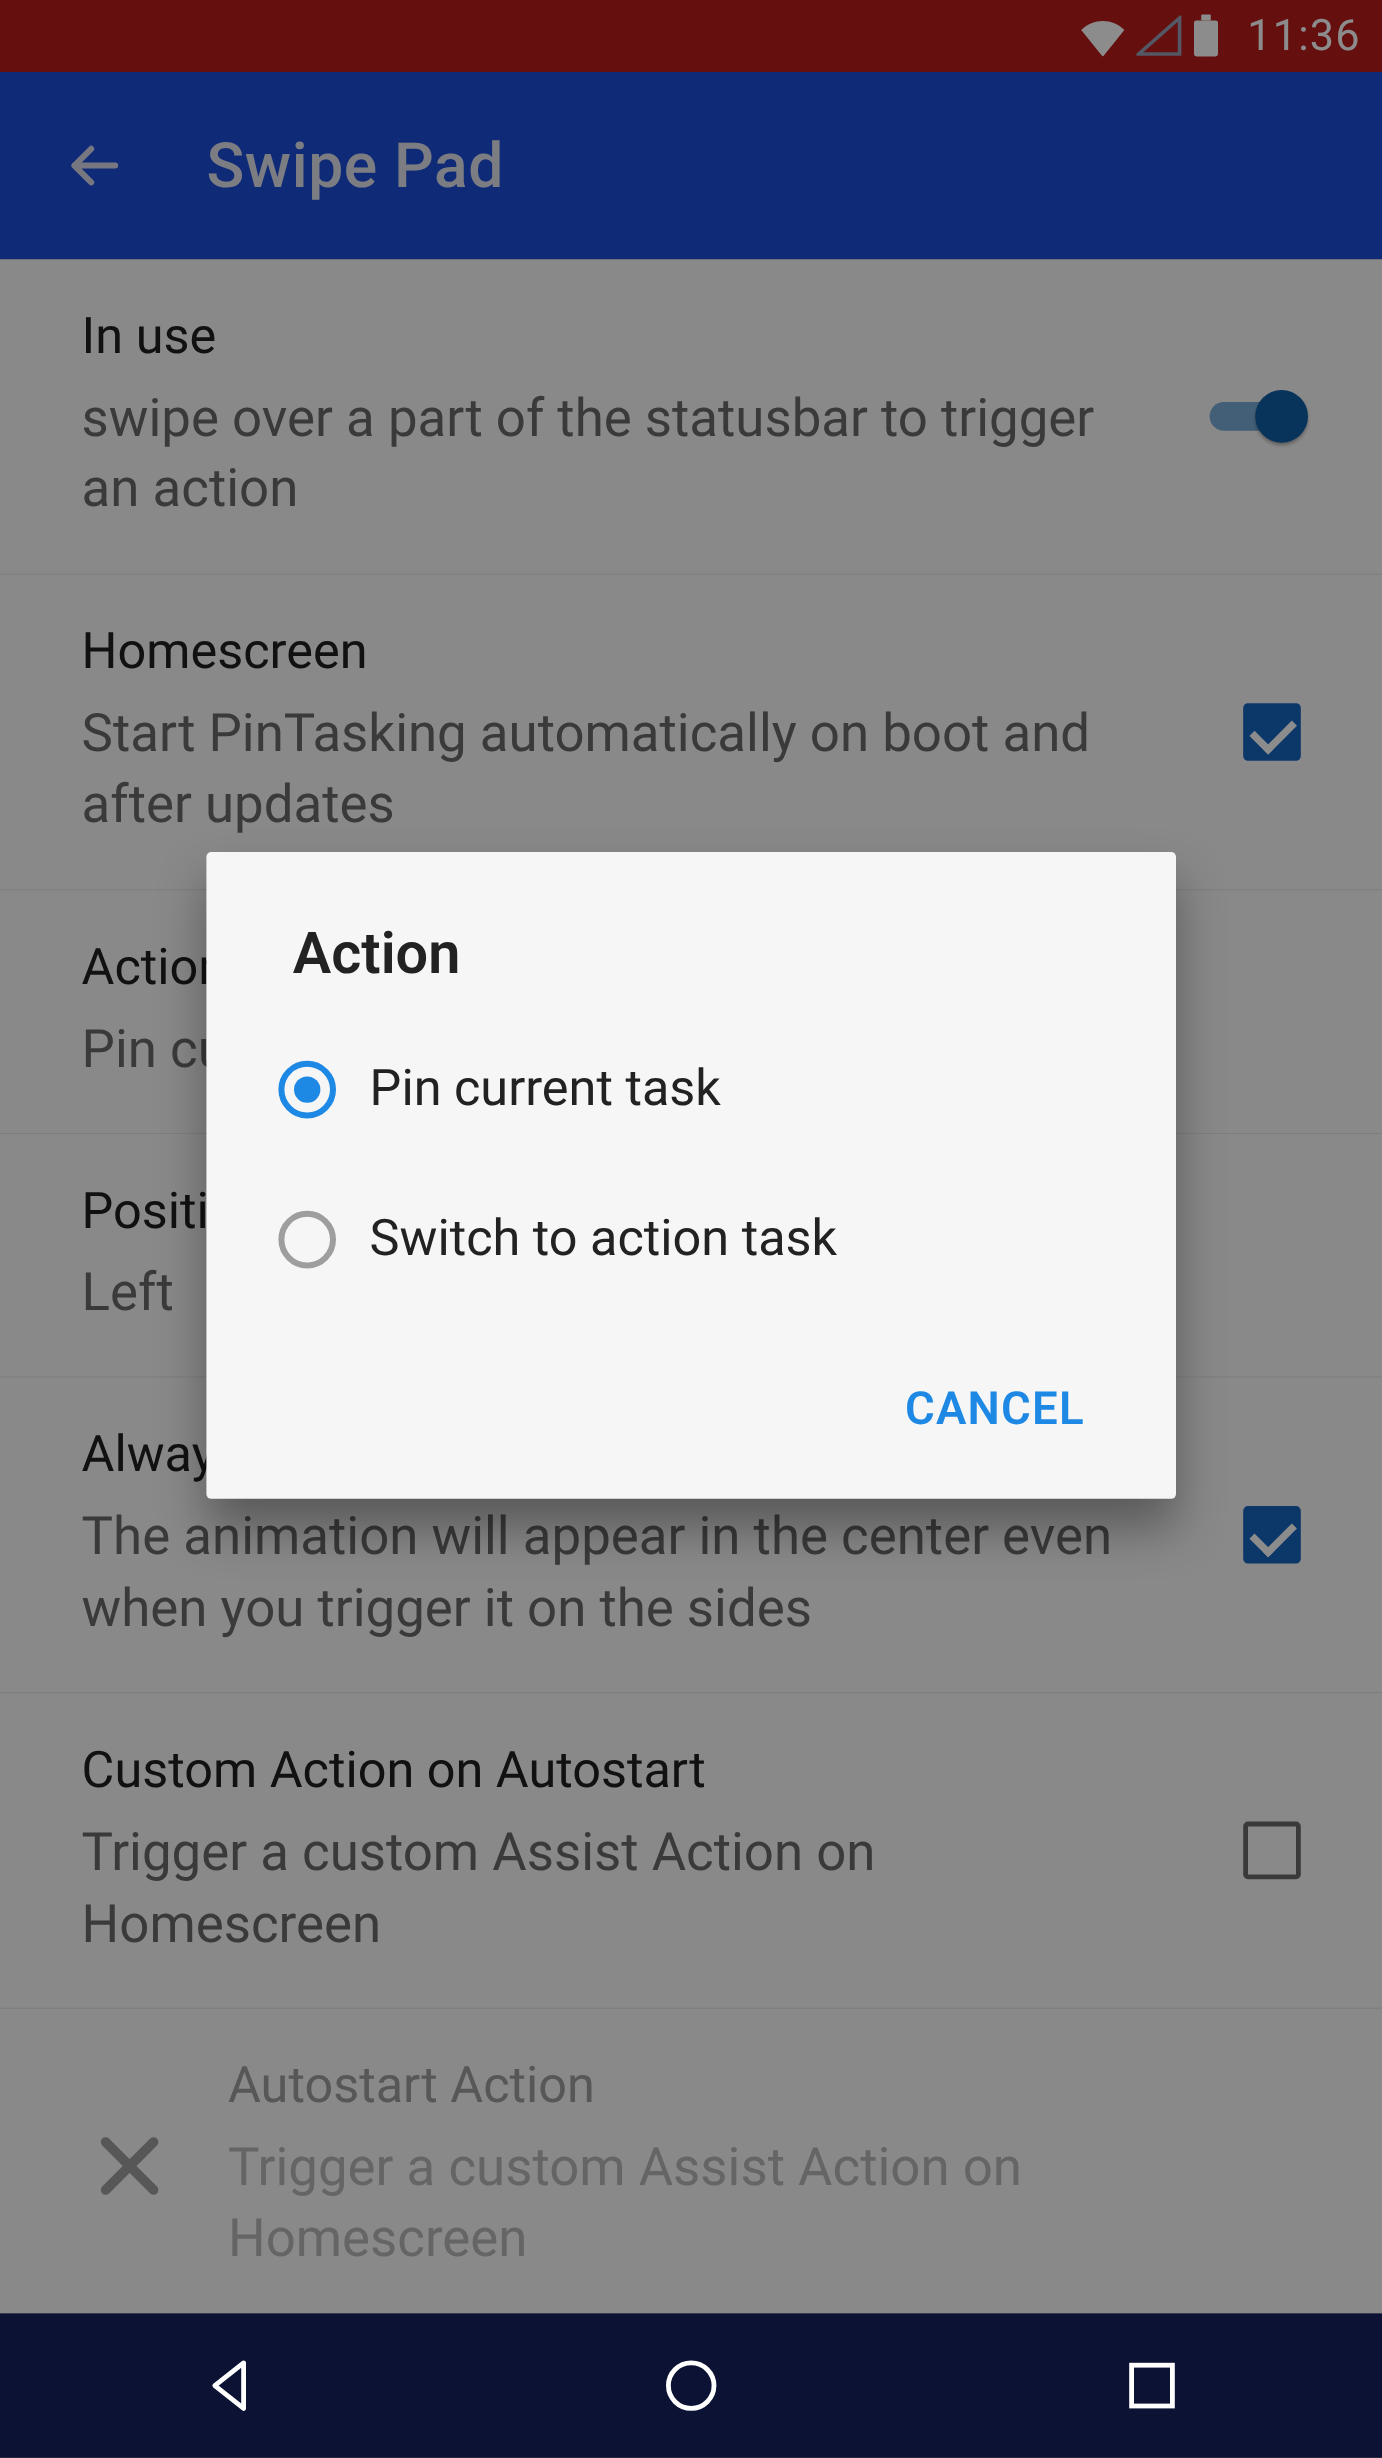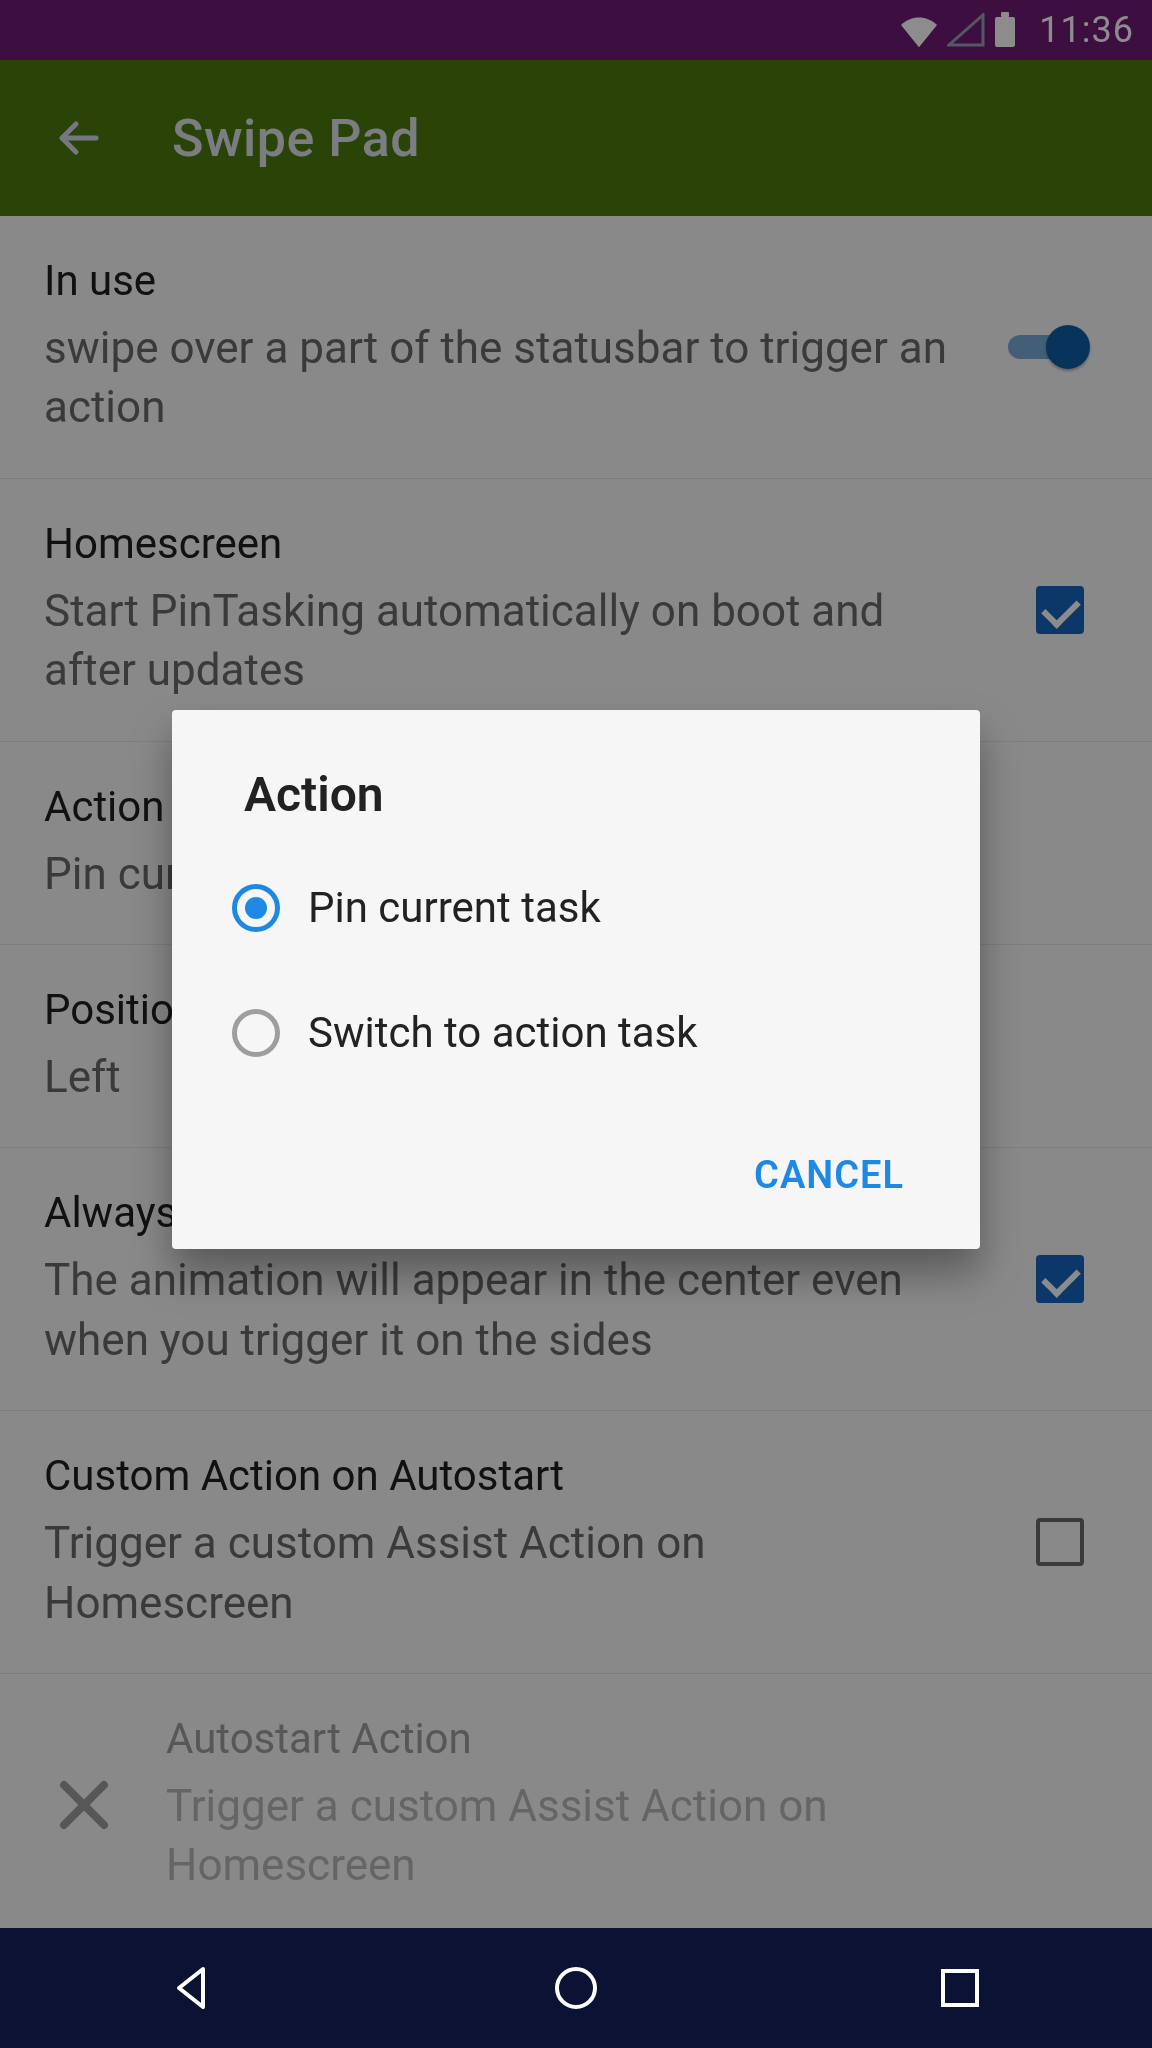--- a/index.html
+++ b/index.html
@@ -1,32 +1,32 @@
 <!DOCTYPE html>
 <html><head>
 <meta charset="utf-8">
 <style>
   * { margin: 0; padding: 0; box-sizing: border-box; }
   html, body { width: 1152px; height: 2048px; overflow: hidden; font-family: Roboto, "Helvetica Neue", Arial, sans-serif; }
   body { background: #0b1234; position: relative; }
 
   
-  .status-bar { height: 60px; background: #701a75; display: flex; align-items: center; justify-content: flex-end; padding-right: 18px; color: #fff; font-size: 36px; letter-spacing: 1px; }
+  .status-bar { height: 60px; background: #b91c1c; display: flex; align-items: center; justify-content: flex-end; padding-right: 18px; color: #fff; font-size: 36px; letter-spacing: 1px; }
   .status-icons { display: flex; align-items: center; gap: 8px; }
   .status-icons svg { display: block; }
   .clock { margin-left: 14px; font-weight: 400; }
 
   
-  .app-bar { height: 156px; background: #4d7c0f; display: flex; align-items: center; padding-left: 48px; color: #e2e4ef; }
+  .app-bar { height: 156px; background: #1d4ed8; display: flex; align-items: center; padding-left: 48px; color: #e2e4ef; }
   .back-btn { width: 60px; height: 60px; display: flex; align-items: center; justify-content: center; margin-right: 64px; }
   .app-title { font-size: 52px; font-weight: 500; letter-spacing: 0.5px; }
 
   
   .content { background: #fafafa; height: calc(100% - 60px - 156px - 120px); overflow: hidden; }
-  .row { padding: 40px 68px 40px 44px; display: flex; border-bottom: 1px solid #e6e6e6; }
+  .row { padding: 40px 68px 40px 68px; display: flex; border-bottom: 1px solid #e6e6e6; }
   .row .text { flex: 1; padding-right: 24px; }
   .row .title { font-size: 42px; color: #202020; margin-bottom: 14px; font-weight: 400; }
   .row .sub { font-size: 44px; color: #6b6b6b; line-height: 1.35; }
   .row .ctrl { width: 100px; display: flex; align-items: center; justify-content: flex-end; }
   .row.disabled .title { color: #9e9e9e; }
   .row.disabled .sub { color: #b8b8b8; }
   .row.icon-row { align-items: center; }
   .row .lead-icon { width: 80px; height: 80px; margin-right: 42px; display: flex; align-items: center; justify-content: center; }
 
   

